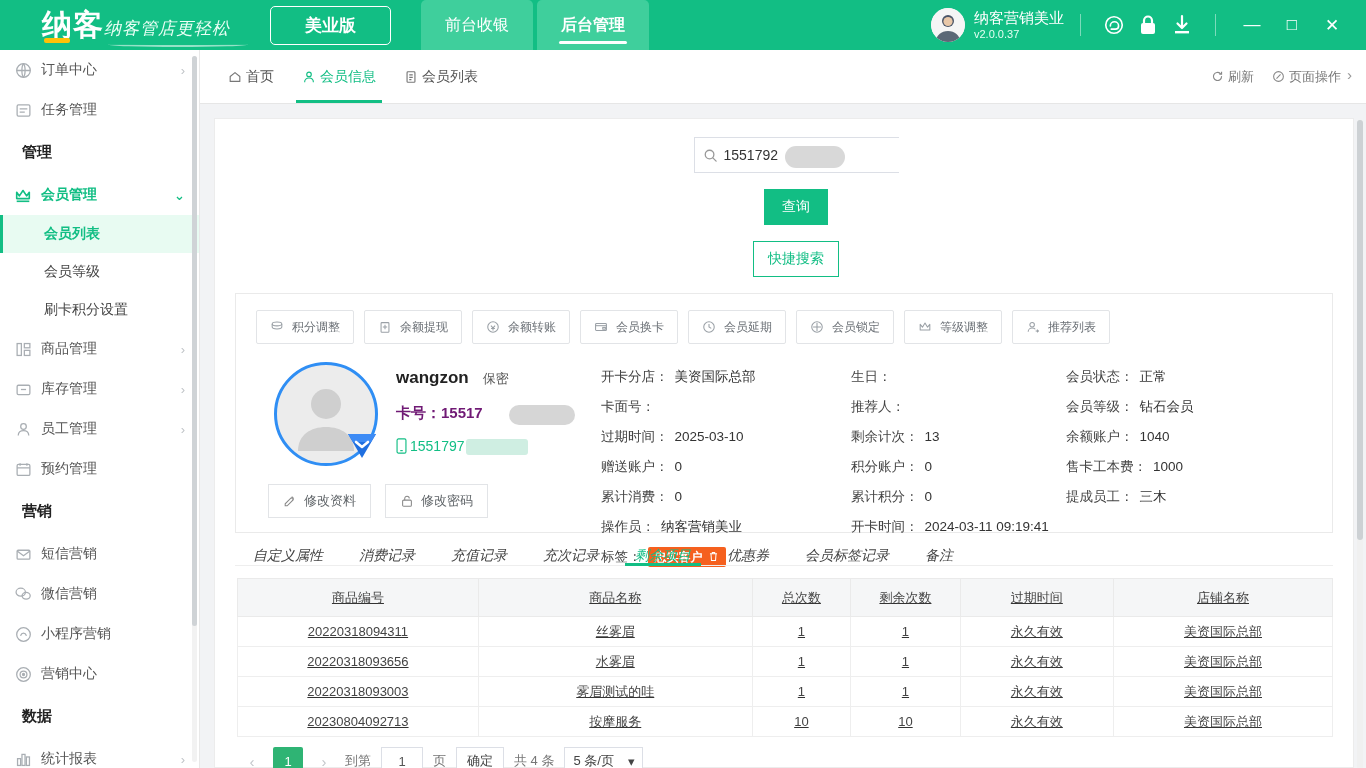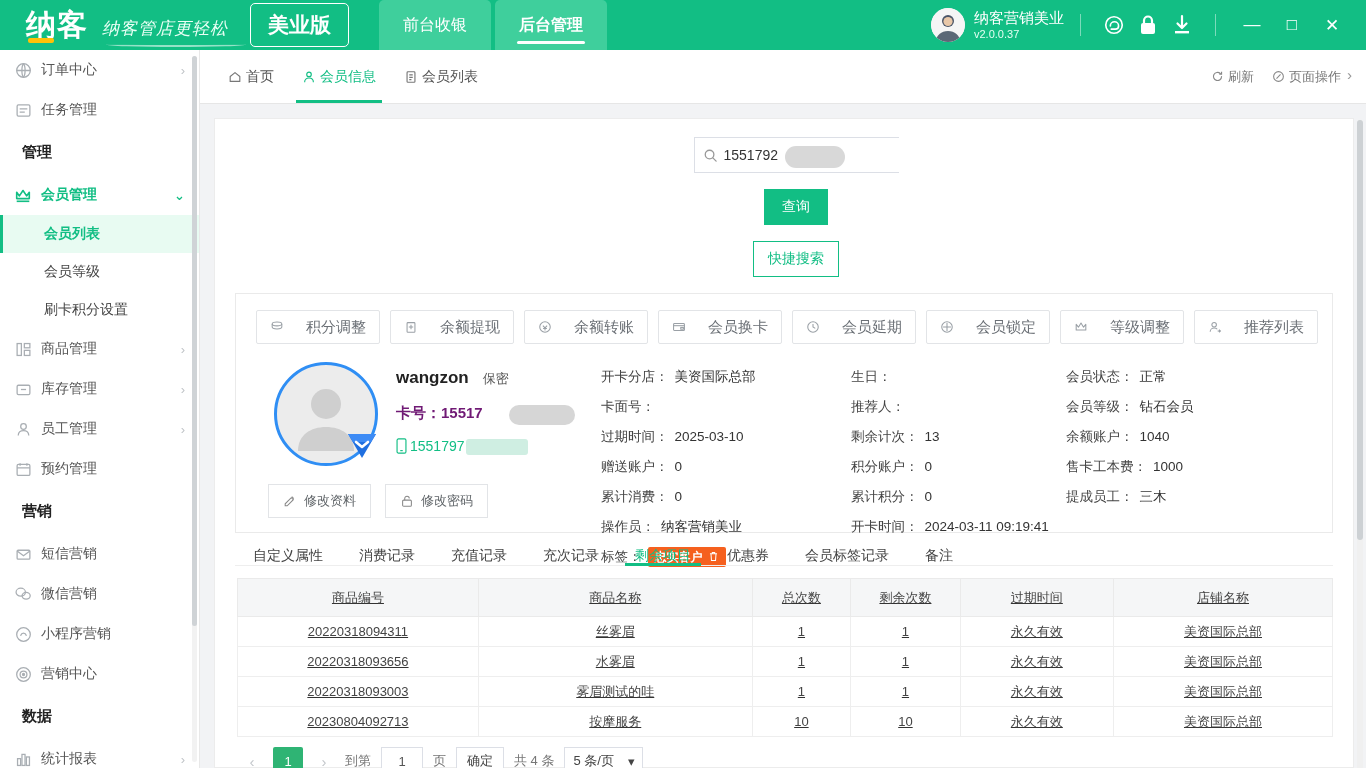--- a/index.html
+++ b/index.html
@@ -8,41 +8,41 @@
     font-family: "Liberation Sans", "DejaVu Sans", sans-serif;
     font-size: 13px; color: #333; overflow: hidden; background: #fff;
   }
   .app { width: 1366px; height: 768px; display: flex; flex-direction: column; }
 
   
   .titlebar {
     height: 50px; background: #12BE84; display: flex; align-items: center;
     flex: 0 0 50px; position: relative;
   }
-  .logo-wrap { display: flex; align-items: flex-end; padding-left: 26px; gap: 14px; }
+  .logo-wrap { display: flex; align-items: flex-end; padding-left: 42px; }
   .logo-main {
     font-size: 30px; font-weight: bold; color: #fff; letter-spacing: 1px;
     font-family: "DejaVu Sans", sans-serif; line-height: 1; position: relative;
   }
   .logo-main::after {
     content: ""; position: absolute; left: 2px; bottom: -3px;
     width: 26px; height: 5px; background: #FFC107; border-radius: 2px;
   }
   .logo-slogan {
     font-size: 17px; color: #eafff5; font-style: italic; line-height: 1;
     padding-bottom: 3px; font-family: "DejaVu Sans", sans-serif;
     position: relative; letter-spacing: 1px;
   }
   .logo-slogan::after {
     content: ""; position: absolute; left: 4px; bottom: -7px; width: 140px; height: 3px;
     border-bottom: 2px solid rgba(255,255,255,.55); border-radius: 50%;
   }
   .ver-btn {
-    margin-left: 22px; border: 1.5px solid #fff; border-radius: 5px;
-    color: #fff; font-size: 21px; font-weight: bold; padding: 7px 17px;
+    margin-left: 40px; border: 1.5px solid #fff; border-radius: 5px;
+    color: #fff; font-size: 17px; font-weight: bold; padding: 7px 34px;
     background: transparent; cursor: pointer;
   }
   .top-tabs { display: flex; margin-left: 30px; align-self: stretch; align-items: stretch; }
   .top-tab {
     background: #3FCF9C; color: #fff; font-size: 16px; padding: 0 24px;
     display: flex; align-items: center; justify-content: center; cursor: pointer;
     border-radius: 5px 5px 0 0; margin-right: 4px; position: relative; margin-top: 0;
   }
   .top-tab.active { font-weight: bold; }
   .top-tab.active::after {
@@ -149,22 +149,22 @@
     height: 36px; background: #fff; color: #12BE84; border: 1px solid #12BE84;
     font-size: 14px; padding: 0 14px; cursor: pointer; font-family: "Liberation Sans", sans-serif;
   }
 
   .card {
     margin: 4px 20px 0 20px; border: 1px solid #eaeaea; background: #fff;
     padding: 16px 12px 14px 12px;
   }
   .op-row { display: flex; gap: 10px; flex-wrap: wrap; padding-left: 8px; }
   .op-btn {
-    height: 34px; display: inline-flex; align-items: center; gap: 22px; padding: 0 13px;
-    border: 1px solid #e2e4e7; background: #fff; color: #6b7076; font-size: 15px;
+    height: 34px; display: inline-flex; align-items: center; gap: 8px; padding: 0 13px;
+    border: 1px solid #e2e4e7; background: #fff; color: #6b7076; font-size: 12px;
     cursor: pointer; border-radius: 2px; font-family: "Liberation Sans", sans-serif;
   }
 
   .info-row { display: flex; padding: 18px 0 0 8px; }
   .avatar-col { width: 140px; flex: 0 0 140px; display: flex; flex-direction: column; align-items: center; }
   .avatar-circle {
     width: 104px; height: 104px; border-radius: 50%; border: 3px solid #2f8ef4;
     background: #ececec; position: relative; display: flex; align-items: center; justify-content: center;
   }
   .avatar-badge {
@@ -201,20 +201,21 @@
   .edit-row { display: flex; gap: 14px; padding: 8px 0 0 20px; }
   .edit-btn {
     height: 34px; display: inline-flex; align-items: center; gap: 7px; padding: 0 14px;
     border: 1px solid #e2e4e7; background: #fff; color: #5f6468; font-size: 13px; cursor: pointer;
     font-family: "Liberation Sans", sans-serif;
   }
 
   .sub-tabs {
     display: flex; align-items: flex-end; height: 48px; margin: 14px 20px 0 20px;
     border-bottom: 1px solid #eee;
+    font-style: italic;
   }
   .sub-tab {
     display: flex; align-items: center; padding: 0 18px; font-size: 14px; color: #444;
     cursor: pointer; position: relative;
   }
   .sub-tab.active { color: #12BE84; }
   .sub-tab.active::after {
     content: ""; position: absolute; left: 8px; right: 8px; bottom: -1px; height: 3px; background: #12BE84;
   }
 

